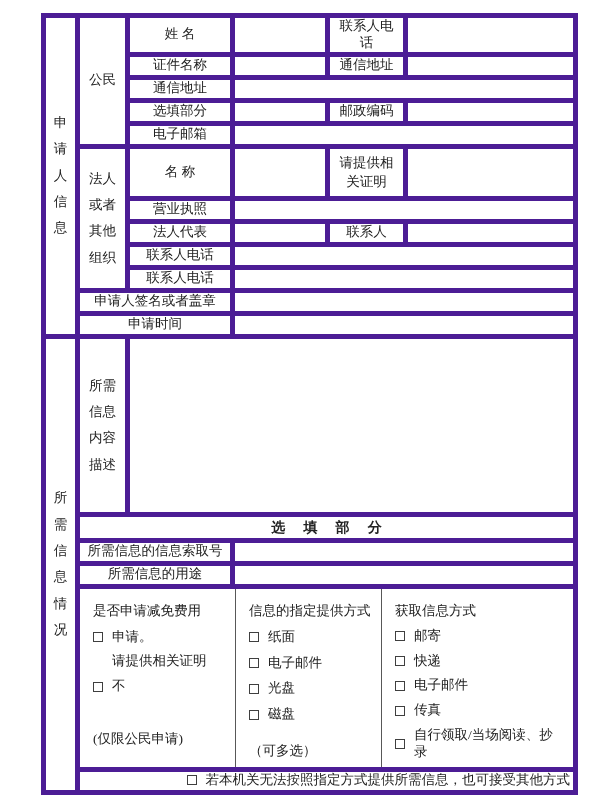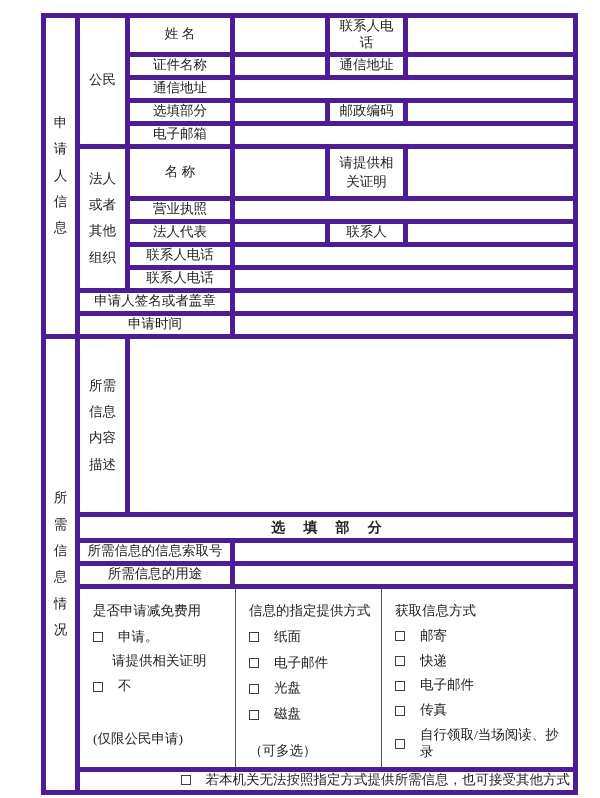--- a/index.html
+++ b/index.html
@@ -32,21 +32,21 @@
     font-weight:bold; font-size:14px;
     letter-spacing:1.3em; text-indent:1.3em;
   }
   td.cbcell { padding:0; vertical-align:top; }
   .cols { display:flex; align-items:stretch; height:178px; text-align:left; }
   .ccol { display:flex; flex-direction:column; padding:12px 8px 10px 13px; }
   .ccol-1 { width:155px; }
   .ccol-2 { width:147px; border-left:1px solid #585858; border-right:1px solid #585858; }
   .ccol-3 { flex:1; }
   .chead { margin-top:2px; }
-  .opt { display:flex; align-items:center; margin-top:9px;gap:6px; }
+  .opt { display:flex; align-items:center; margin-top:9px; }
   .ccol-3 .opt { margin-top:8px; }
   .cb {
     display:inline-block; width:10px; height:10px; border:1px solid #3f3f3f;
     margin-right:9px; flex:0 0 auto; background:#ffffff;
   }
   .indent { padding-left:19px; margin-top:7px; }
   .noteA { margin-top:36px; }
   .noteB { margin-top:20px; }
   .noteC { margin-top:9px; }
   td.fallbackcell { text-align:right; padding-left:11px; }

